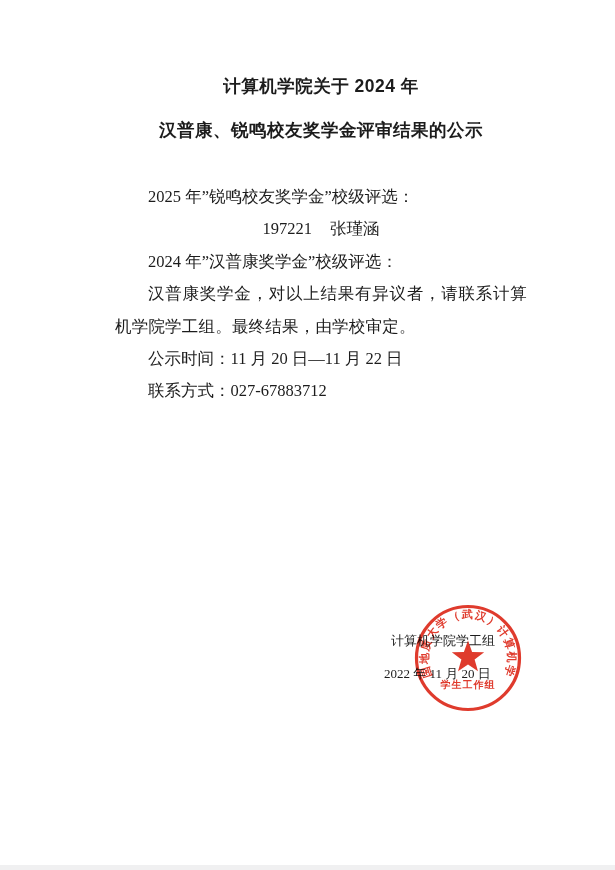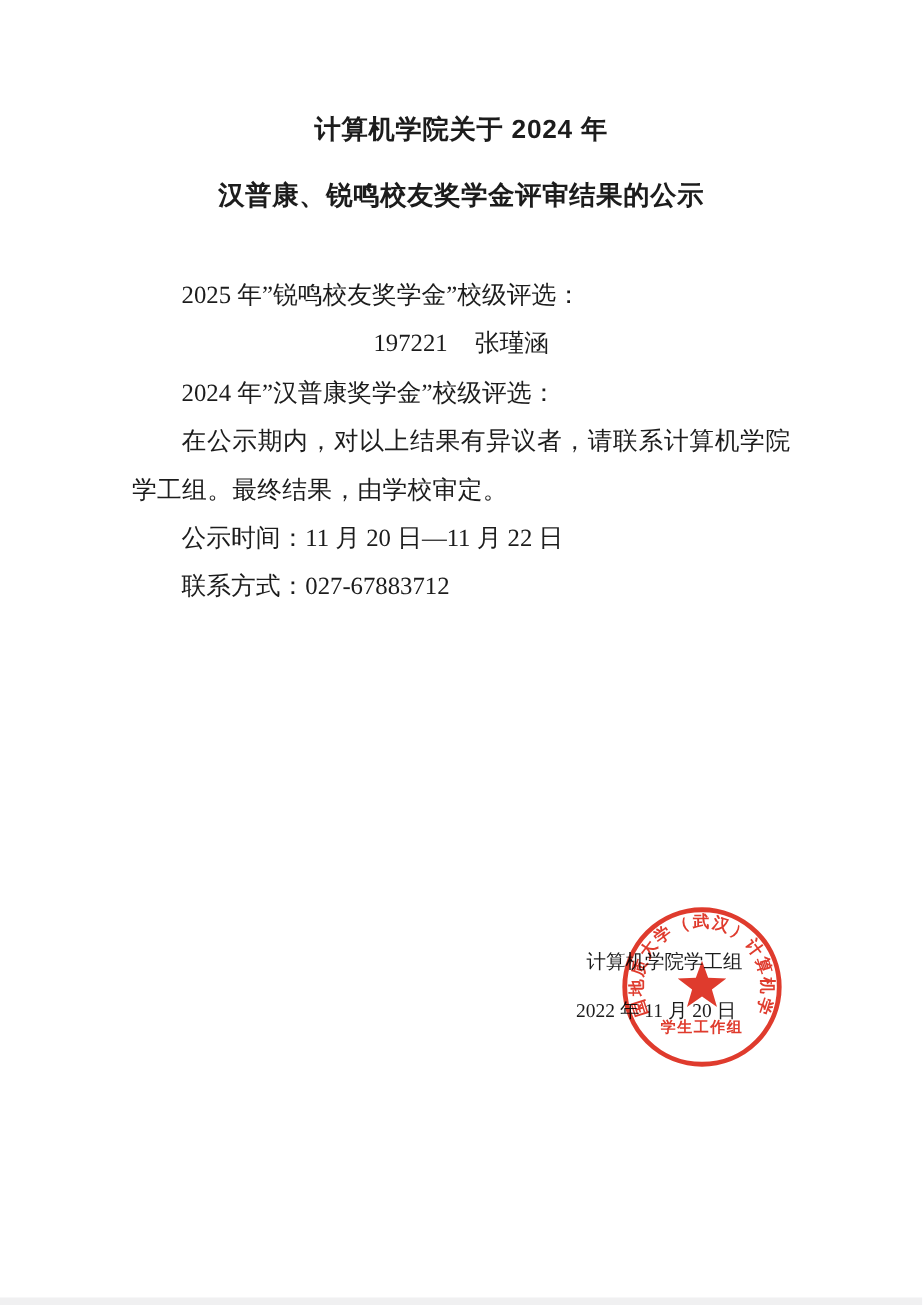--- a/index.html
+++ b/index.html
@@ -4,21 +4,21 @@
 <style>
   html,body { margin:0; padding:0; background:#ffffff; }
   .page {
     position:relative;
     width:615px; height:870px;
     background:#ffffff;
     overflow:hidden;
     font-family:"Liberation Serif","DejaVu Serif",serif;
     color:#1c1c1c;
   }
-  .content { padding:72px 88px 0 88px; }
+  .content { padding:72px 88px 0 115px; }
 
   .title-line {
     font-family:"Liberation Sans","DejaVu Sans",sans-serif;
     font-weight:700;
     font-size:17.5px;
     line-height:28px;
     text-align:center;
     letter-spacing:0.5px;
   }
   .title-line + .title-line { margin-top:16px; }
@@ -66,21 +66,21 @@
     <div class="title-line">计算机学院关于 2024 年</div>
     <div class="title-line">汉普康、锐鸣校友奖学金评审结果的公示</div>
 
     <div class="doc-body">
 
       <p class="indent">2025 年”锐鸣校友奖学金”校级评选：</p>
       <p class="winner-line"><span class="winner-id">197221</span><span>张瑾涵</span></p>
 
       <p class="indent">2024 年”汉普康奖学金”校级评选：</p>
 
-      <p class="para">在公示期内，对以上结果有异议者，请联系计算机学院学工组。最终结果，由学校审定。</p>
+      <p class="para">汉普康奖学金，对以上结果有异议者，请联系计算机学院学工组。最终结果，由学校审定。</p>
       <p class="indent">公示时间：11 月 20 日—11 月 22 日</p>
       <p class="indent">联系方式：027-67883712</p>
     </div>
   </div>
 
   <div class="signature">
     <div class="sig-org">计算机学院学工组</div>
     <div>2022 年 11 月 20 日</div>
   </div>
 

